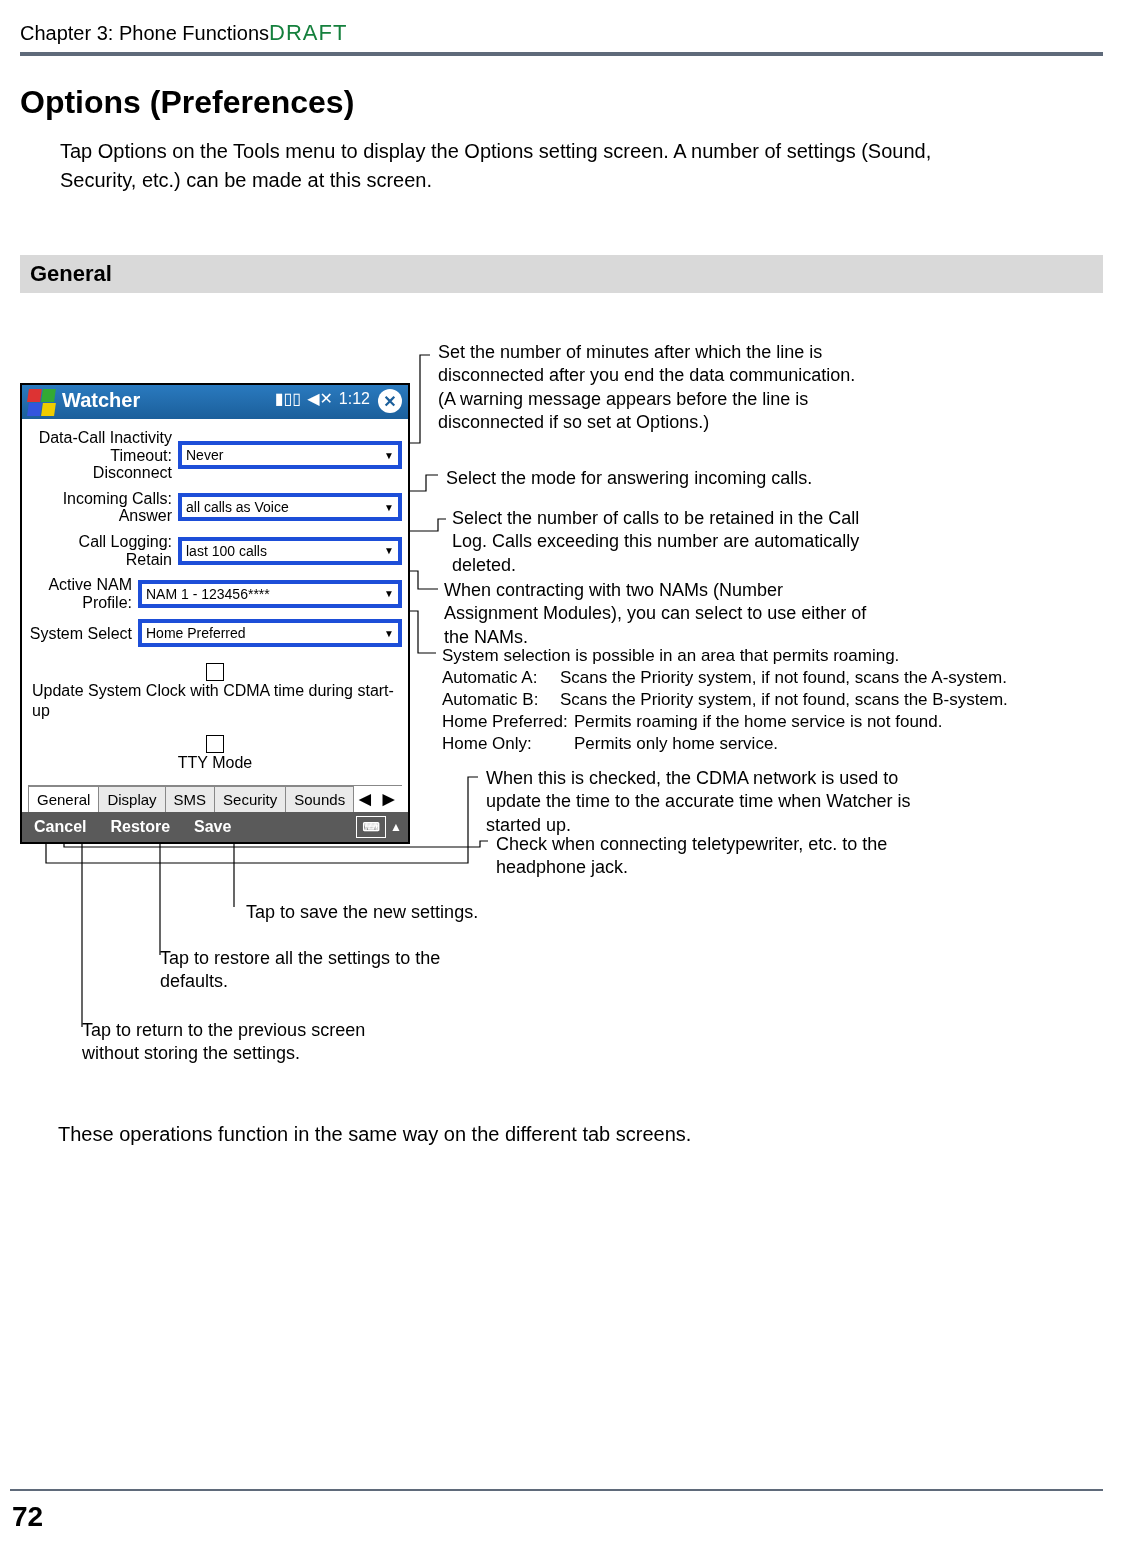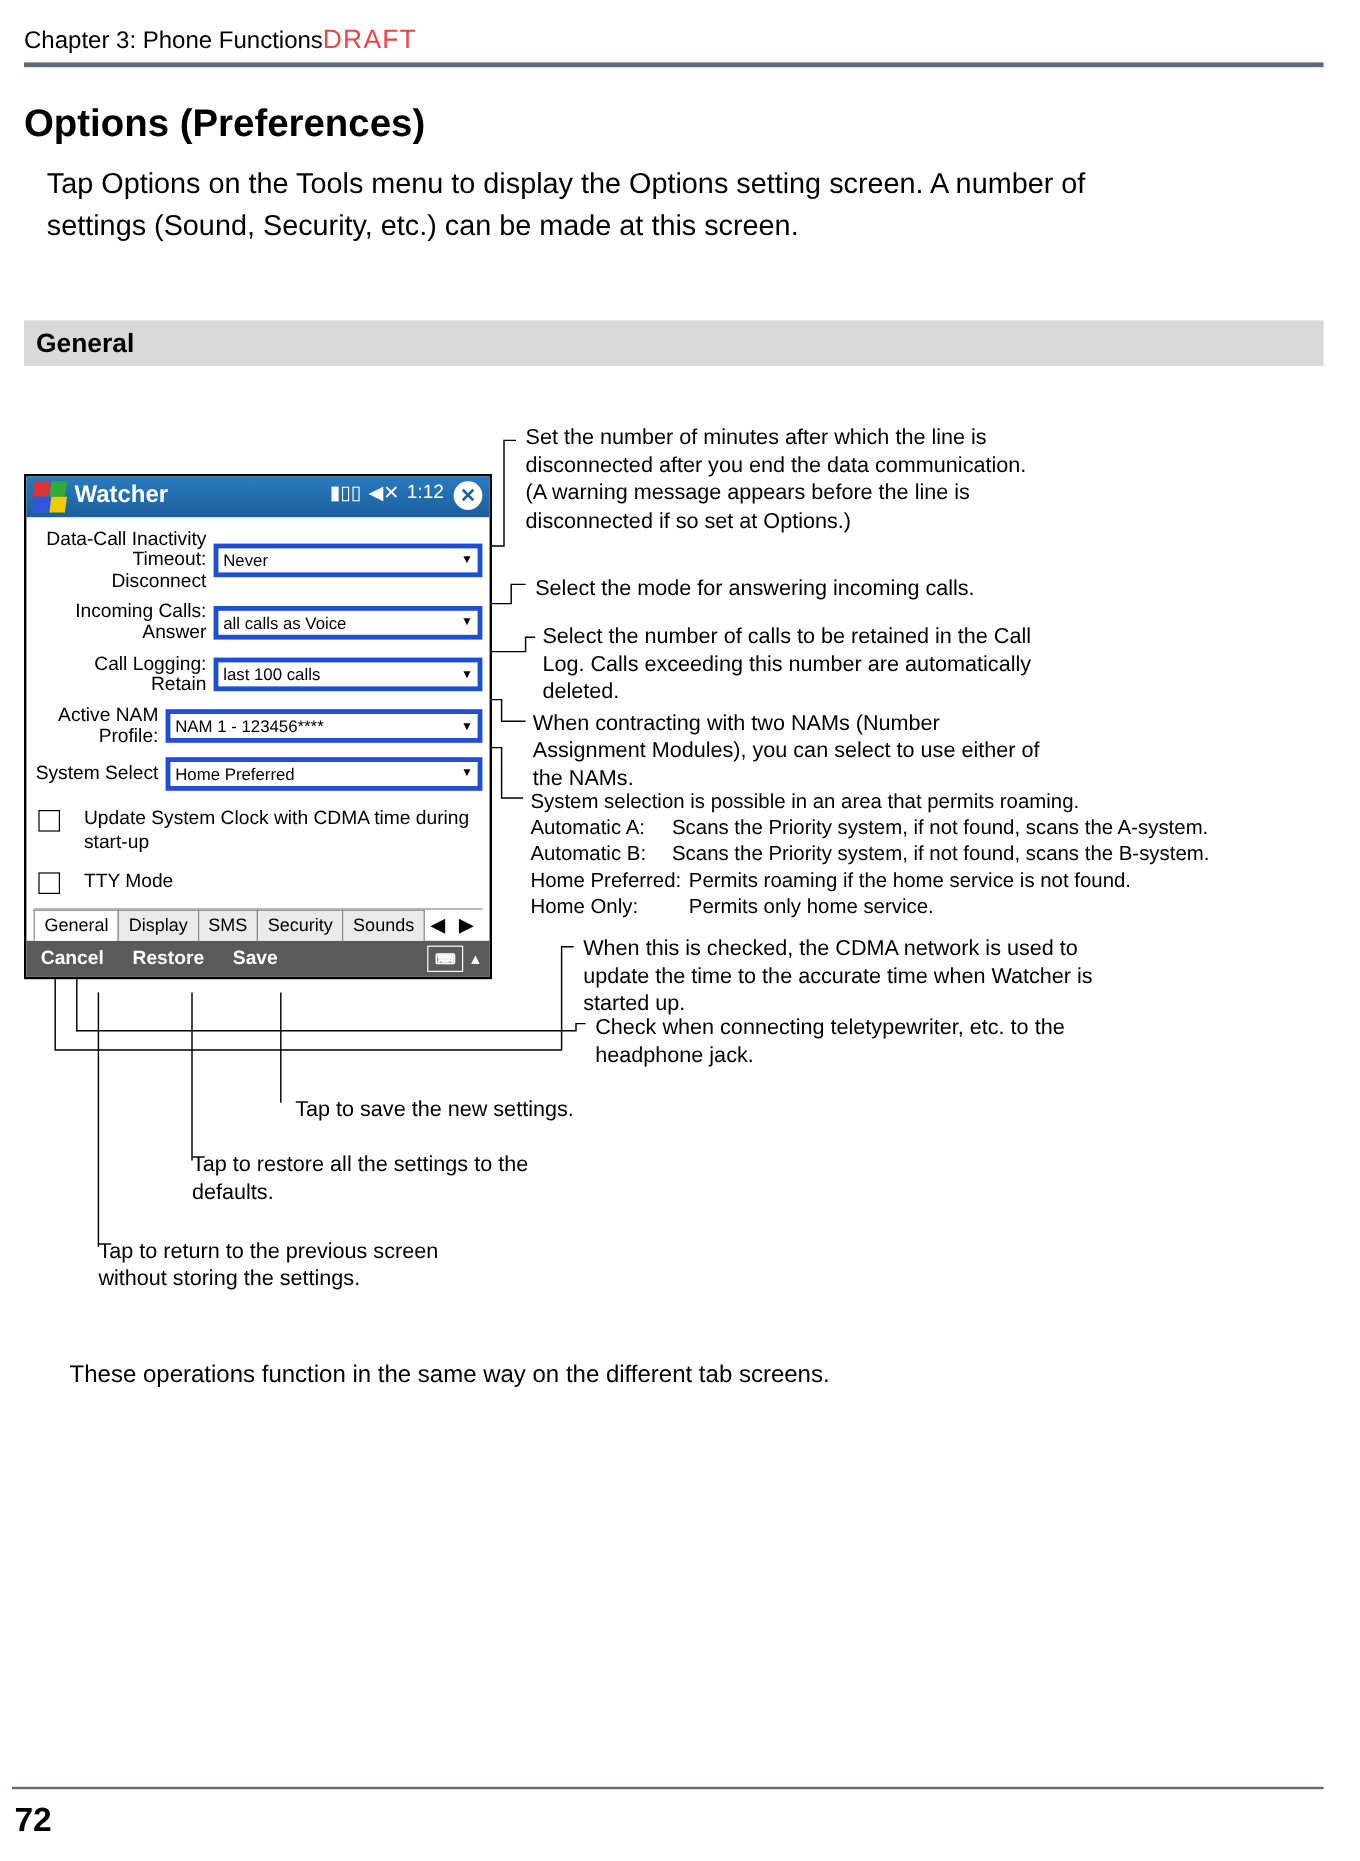--- a/index.html
+++ b/index.html
@@ -17,25 +17,25 @@
     padding: 20px 30px 0 20px;
   }
   .header-row {
     display: flex;
     justify-content: flex-start;
     align-items: baseline;
     font-size: 20px;
     padding-bottom: 6px;
   }
   .chapter { font-size: 20px; }
-  .draft { color: #ef4444; font-size: 22px; letter-spacing: 1px; }
+  .draft { color: #15803d; font-size: 22px; letter-spacing: 1px; }
   .hr-thick { height: 4px; background: #5f6a7a; margin-bottom: 28px; }
 
   .h1 { font-size: 32px; font-weight: bold; margin: 8px 0 16px 0; }
-  .intro { font-size: 24px; line-height: 1.45; margin-left: 19px; margin-right: 110px; margin-bottom: 60px; }
+  .intro { font-size: 20px; line-height: 1.45; margin-left: 40px; margin-right: 110px; margin-bottom: 60px; }
 
   .section-bar {
     background: #d9d9d9;
     font-size: 22px;
     font-weight: bold;
     padding: 6px 10px;
     margin-bottom: 54px;
   }
 
   .diagram-area {
@@ -86,21 +86,21 @@
     display:flex; align-items:center; margin-bottom:8px;
   }
   .row .lbl { flex: 0 0 150px; text-align:right; padding-right:6px; font-size:16px; line-height:1.1;}
   .row .lbl.small { flex: 0 0 110px; }
   .select {
     flex:1; border:4px solid #1d4ed8; background:#fff; height:28px;
     display:flex; align-items:center; justify-content:space-between;
     padding: 0 4px; font-size:14px;
   }
   .select .tri { font-size:10px; }
-  .chk-row { display:flex; align-items:flex-start; gap:20px; padding:6px 4px; font-size:16px; line-height:1.25;}
+  .chk-row { display:flex; align-items:center; gap:0; padding:6px 4px; font-size:16px; line-height:1.25;flex-direction:column;}
   .chk { width:18px;height:18px;border:1px solid #000;flex:none;margin-top:2px;}
   .tabs {
     display:flex; gap:0; border-top:1px solid #888; margin-top:6px; font-size:15px; align-items:stretch;
   }
   .tabs .tab{
     border:1px solid #888; border-bottom:none; padding:4px 8px; background:#eaeaea;
     margin-right:-1px; white-space:nowrap;
   }
   .tabs .tab.active{background:#fff;font-weight:normal;}
   .tabs .nav{padding:4px 6px;font-weight:bold;}

